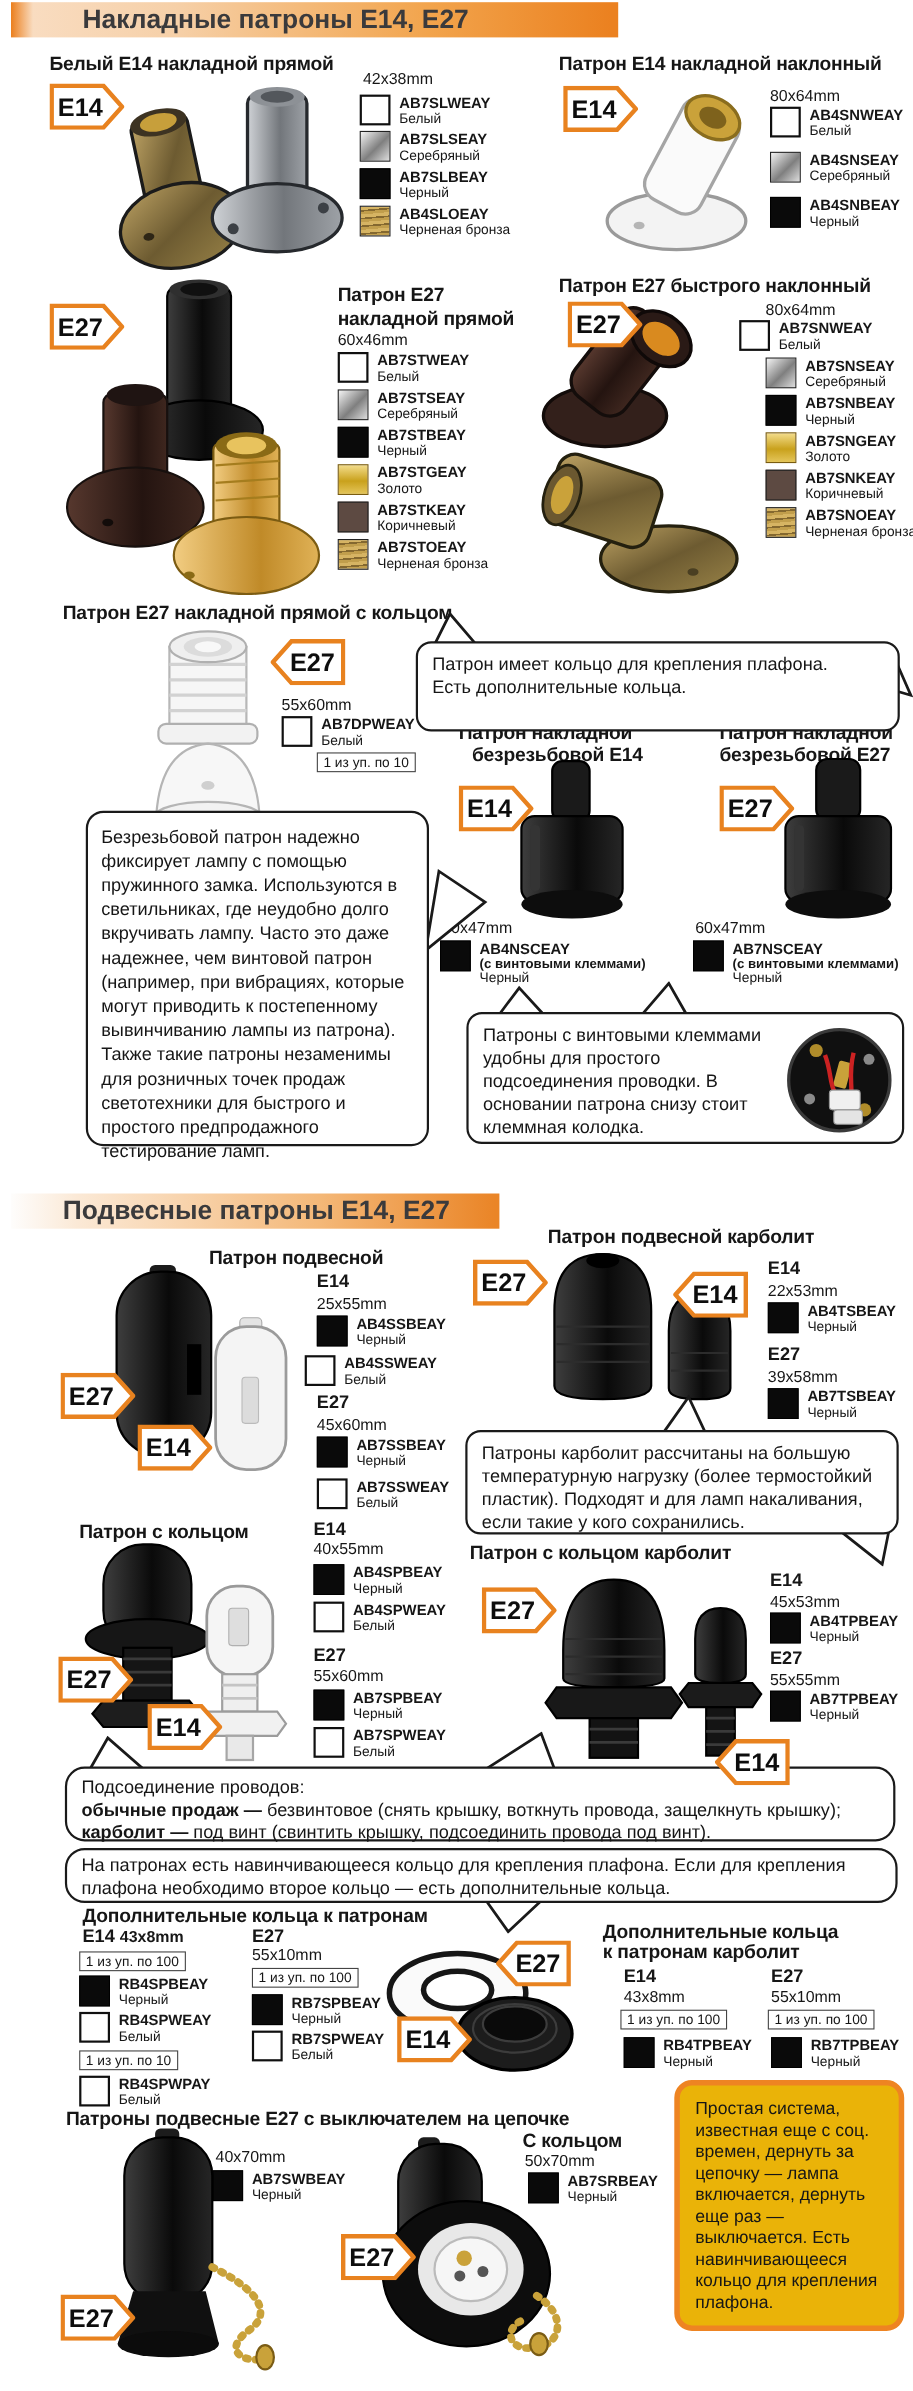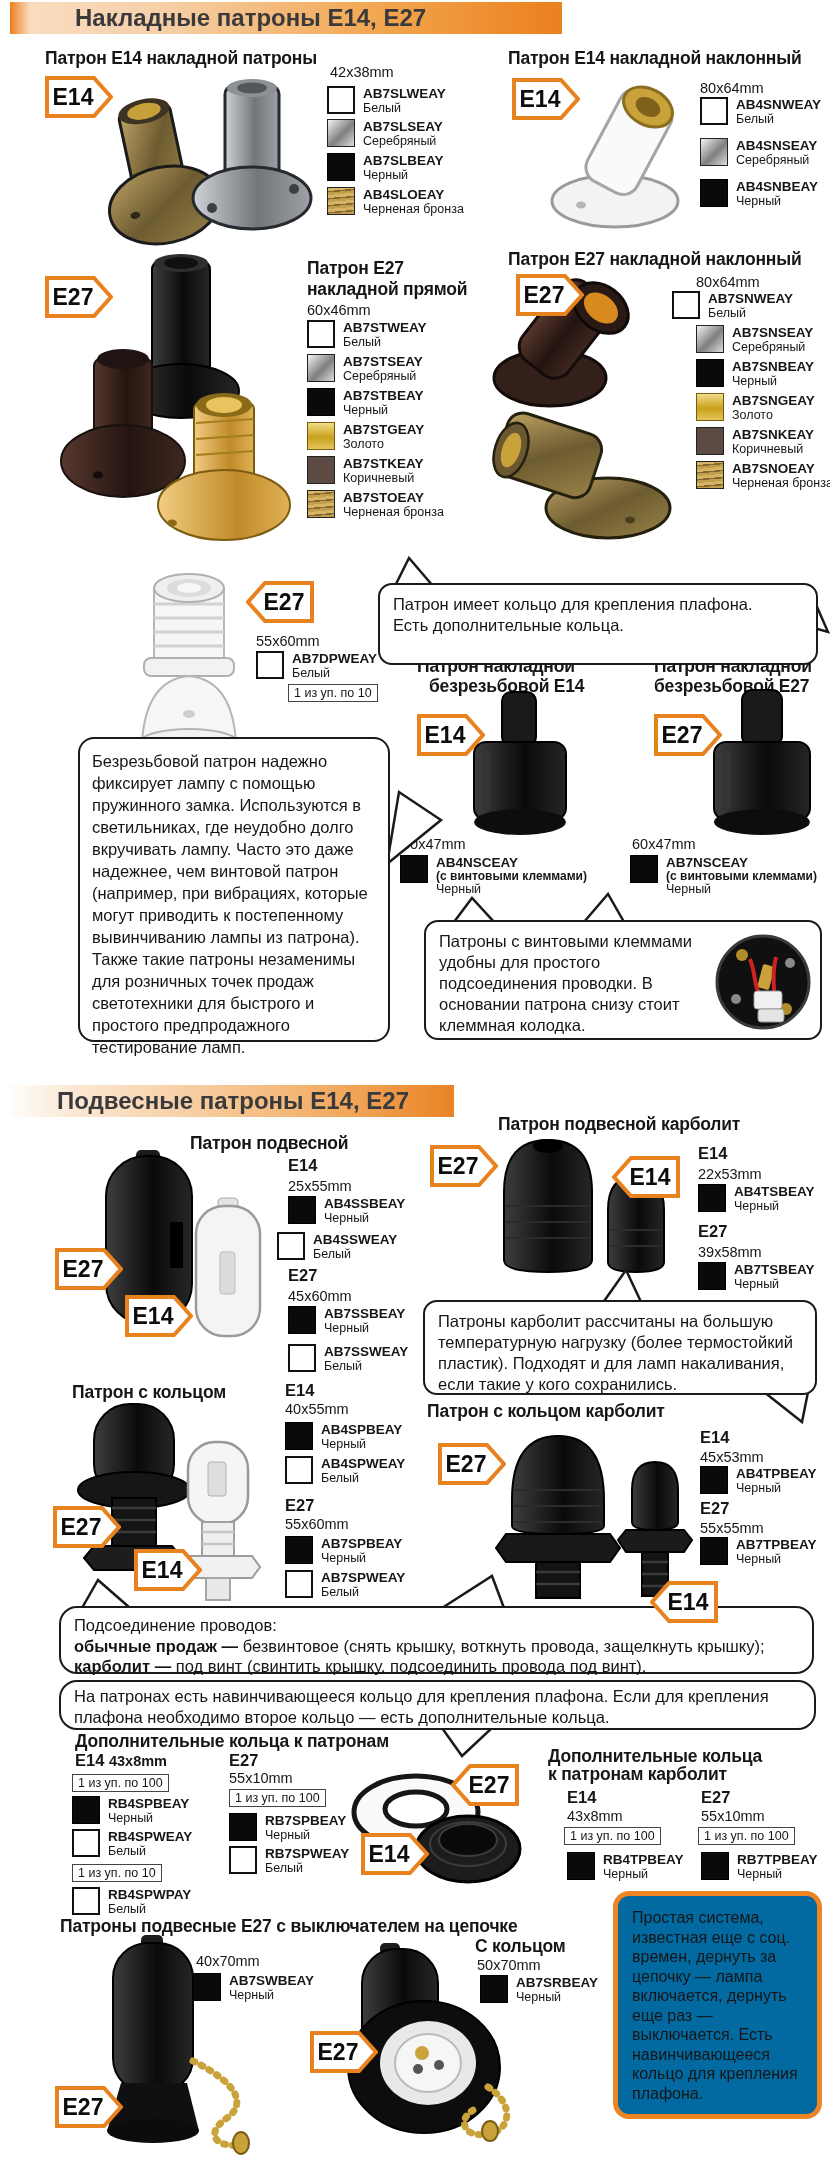--- a/index.html
+++ b/index.html
@@ -30,21 +30,21 @@
   .sw-gold{background:linear-gradient(180deg,#f3dc8a,#c9a11c 55%,#e4c55a);border-color:#7a5c10;}
   .sw-brown{background:#5d4a42;}
   .sw-bronze{background:repeating-linear-gradient(175deg,#d6b463 0 3px,#84682f 3px 4.5px,#c19e4c 4.5px 7px);}
   .srow .tx{display:block;}
   .code{display:block;font-size:13.5px;font-weight:bold;line-height:15px;white-space:nowrap;}
   .cname{display:block;font-size:12.5px;line-height:14px;white-space:nowrap;}
   .cnote{display:block;font-size:12px;font-weight:bold;line-height:12px;white-space:nowrap;}
   
   .bubble{position:absolute;background:#fff;border:2.5px solid #1a1a1a;border-radius:14px;
           font-size:16.5px;line-height:21px;padding:9px 13px;box-sizing:border-box;z-index:3;}
-  .obox{position:absolute;background:#0369a1;border:5px solid #ee8422;border-radius:16px;
+  .obox{position:absolute;background:#eab308;border:5px solid #ee8422;border-radius:16px;
         font-size:16px;line-height:19.5px;padding:12px 10px 14px 14px;box-sizing:border-box;}
   .tail{position:absolute;z-index:2;}
   .tail polygon{fill:#fff;stroke:#1a1a1a;stroke-width:2.5;}
   
   .badge{position:absolute;z-index:4;}
   .badge polygon{fill:#fff;stroke:#e8821f;stroke-width:4;}
   .badge text{font-weight:bold;font-size:23px;fill:#0d0d0d;text-anchor:middle;
               font-family:"Liberation Sans",sans-serif;}
   .photo{position:absolute;z-index:1;}
 </style>
@@ -80,21 +80,21 @@
           <stop offset=".55" stop-color="#241410"></stop>
           <stop offset="1" stop-color="#3f271f"></stop>
       </linearGradient>
     </defs>
   </svg>
 
   <div class="hbar hbar1">
     <div class="t">Накладные патроны Е14, Е27</div>
   </div>
 
-  <div class="sec-title" style="left:45px;top:48px">Патрон Е14 накладной патроны</div>
+  <div class="sec-title" style="left:45px;top:48px">Белый Е14 накладной прямой</div>
   <svg class="badge" style="left:45px;top:76px" width="68" height="42">
     <polygon points="2,2 49,2 66,21 49,40 2,40"></polygon>
       <text x="28" y="29">E14</text>
   </svg>
   <svg class="photo" style="left:92px;top:58px" width="230" height="195">
     <g transform="rotate(-12 64 110)">
       <rect x="38" y="50" width="52" height="100" rx="6" fill="url(#gBronze)" stroke="#1b1b1b" stroke-width="3"></rect>
       <ellipse cx="65" cy="148" rx="56" ry="38" fill="url(#gBronze)" stroke="#1b1b1b" stroke-width="3"></ellipse>
       <ellipse cx="64" cy="52" rx="26" ry="12" fill="#3d3322"></ellipse>
       <ellipse cx="64" cy="52" rx="17" ry="8" fill="#c79f3b"></ellipse>
@@ -233,21 +233,21 @@
       </span>
   </div>
   <div class="srow" style="left:307px;top:490px">
     <span class="sw sw-bronze"></span>
     <span class="tx">
         <span class="code">AB7STOEAY</span>
         <span class="cname">Черненая бронза</span>
       </span>
   </div>
 
-  <div class="sec-title" style="left:508px;top:249px">Патрон Е27 накладной наклонный</div>
+  <div class="sec-title" style="left:508px;top:249px">Патрон Е27 быстрого наклонный</div>
   <svg class="badge" style="left:516px;top:274px" width="68" height="42">
     <polygon points="2,2 49,2 66,21 49,40 2,40"></polygon>
       <text x="28" y="29">E27</text>
   </svg>
   <svg class="photo" style="left:488px;top:270px" width="185" height="140">
     <ellipse cx="62" cy="108" rx="56" ry="28" fill="#33201b" stroke="#120b09" stroke-width="3"></ellipse>
     <rect x="48" y="10" width="58" height="98" rx="18" fill="url(#gBrown)" stroke="#140d0b" stroke-width="3" transform="rotate(38 77 59)"></rect>
     <ellipse cx="113" cy="38" rx="30" ry="22" fill="#2a1a16" stroke="#0f0908" stroke-width="3" transform="rotate(38 113 38)"></ellipse>
     <ellipse cx="113" cy="38" rx="19" ry="13" fill="#d98a1f" transform="rotate(38 113 38)"></ellipse>
   </svg>
@@ -295,20 +295,21 @@
       </span>
   </div>
   <div class="srow" style="left:696px;top:461px">
     <span class="sw sw-bronze"></span>
     <span class="tx">
         <span class="code">AB7SNOEAY</span>
         <span class="cname">Черненая бронза</span>
       </span>
   </div>
 
+  <div class="sec-title" style="left:57px;top:547px">Патрон Е27 накладной прямой с кольцом</div>
   <svg class="photo" style="left:136px;top:562px" width="112" height="198">
     <rect x="18" y="26" width="70" height="72" fill="#f6f6f6" stroke="#b7b7b7" stroke-width="2"></rect>
     <line x1="18" y1="42" x2="88" y2="42" stroke="#d2d2d2" stroke-width="3"></line>
     <line x1="18" y1="56" x2="88" y2="56" stroke="#d2d2d2" stroke-width="3"></line>
     <line x1="18" y1="70" x2="88" y2="70" stroke="#d2d2d2" stroke-width="3"></line>
     <line x1="18" y1="84" x2="88" y2="84" stroke="#d2d2d2" stroke-width="3"></line>
     <ellipse cx="53" cy="26" rx="35" ry="14" fill="#efefef" stroke="#b0b0b0" stroke-width="2"></ellipse>
     <ellipse cx="53" cy="26" rx="22" ry="9" fill="#dcdcdc"></ellipse>
       <ellipse cx="53" cy="26" rx="12" ry="5" fill="#f8f8f8"></ellipse>
     <rect x="8" y="96" width="90" height="18" rx="7" fill="#f2f2f2" stroke="#b0b0b0" stroke-width="2"></rect>

